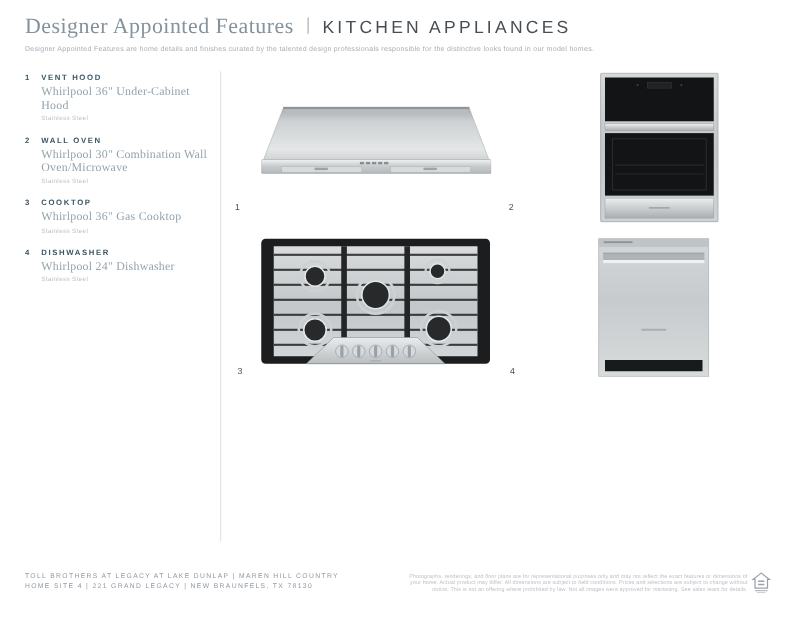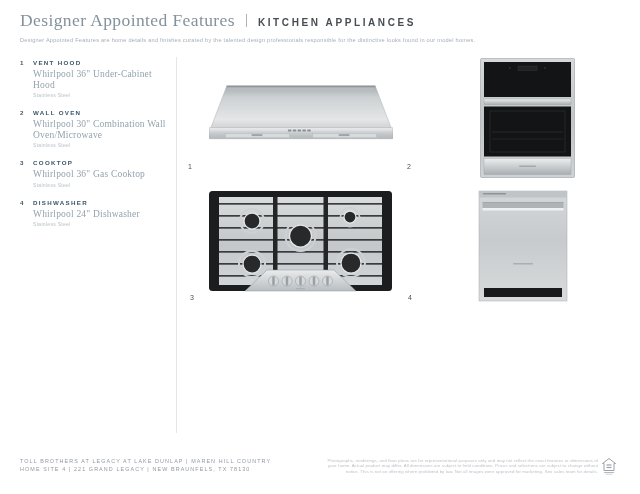--- a/index.html
+++ b/index.html
@@ -12,21 +12,21 @@
 
   
   .header { position:absolute; left:20px; top:10px; width:600px; }
   .title-row { display:flex; align-items:baseline; gap:11px; }
   .title {
     font-family:"Liberation Serif", serif; font-weight:400;
     font-size:17.5px; color:#84929c; letter-spacing:0.4px;
   }
   .title-sep { width:1px; height:13px; background:#aab3ba; align-self:center; }
   .title-cat {
-    font-size:10px; letter-spacing:2.6px; color:#474d53; font-weight:700;text-align:right;
+    font-size:14px; letter-spacing:2.6px; color:#474d53; font-weight:400;text-align:right;
   }
   .subtitle {
     margin-top:6px; font-size:5.6px; letter-spacing:0.25px; color:#a6aeb6;
   }
 
   
   .v-divider { position:absolute; left:176px; top:57px; width:1px; height:376px; background:#e4e6e8; }
 
   
   .features { position:absolute; left:20px; top:59px; width:150px; }

